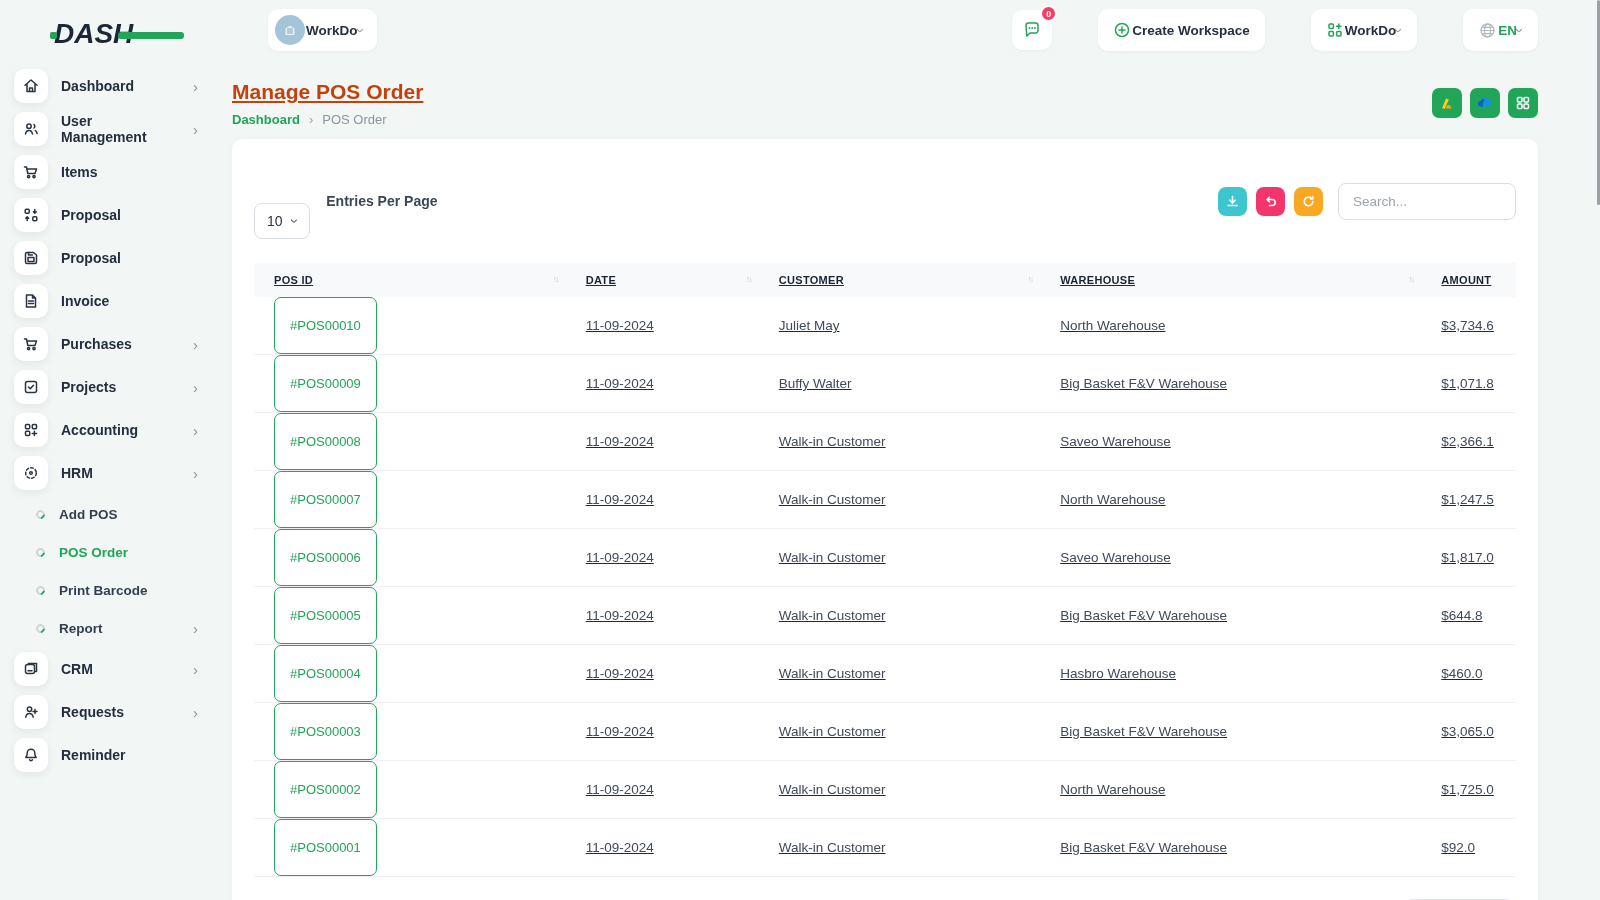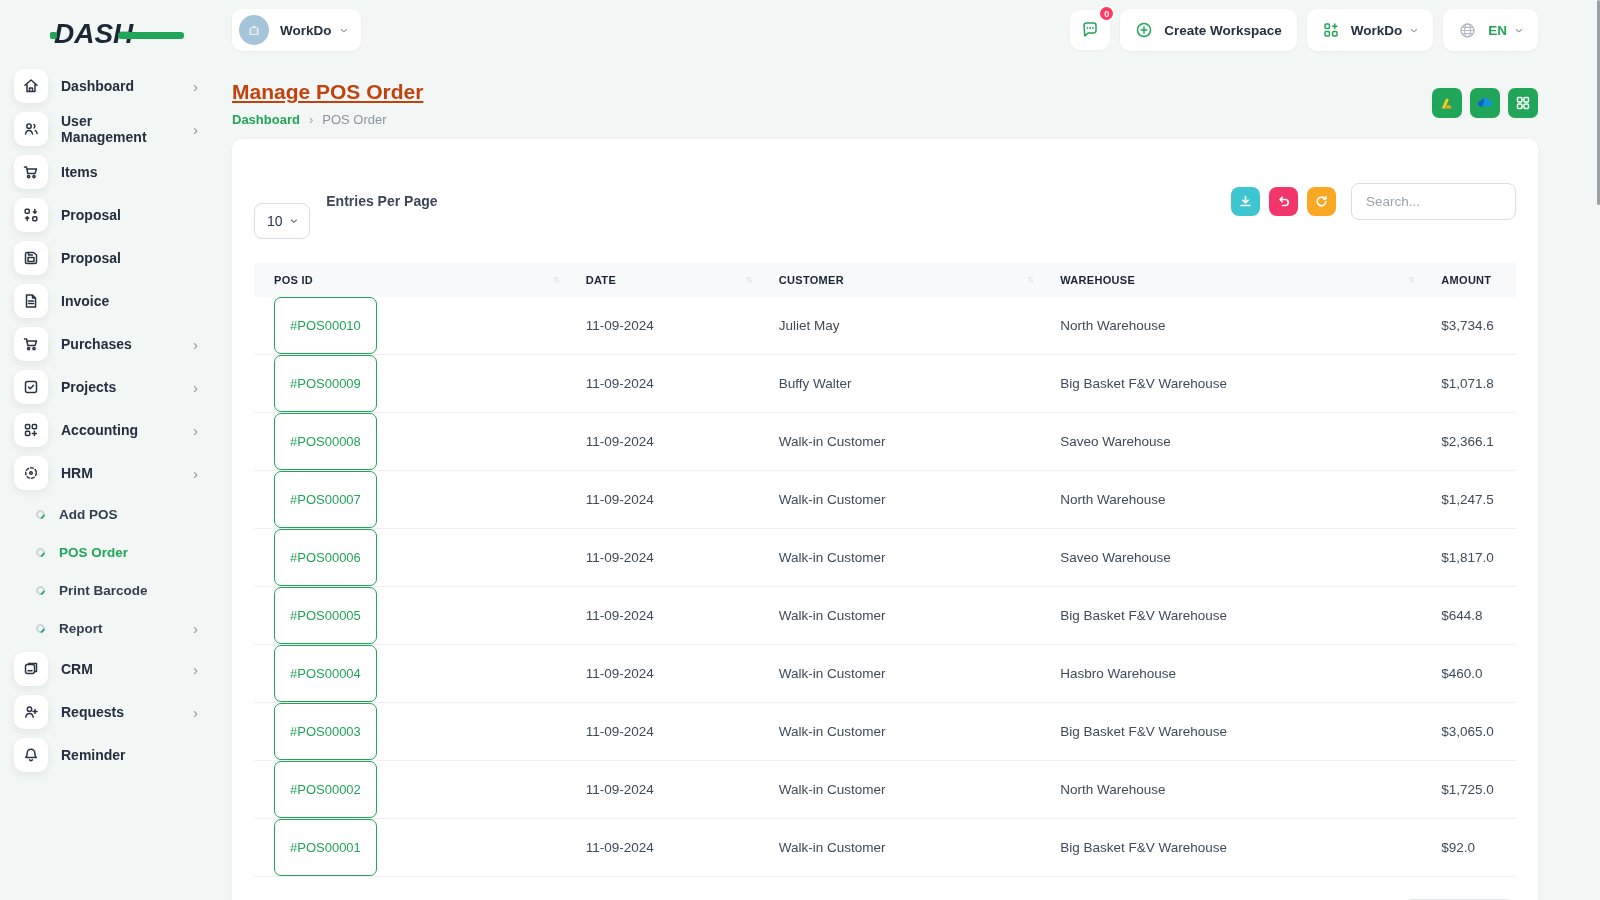--- a/index.html
+++ b/index.html
@@ -33,22 +33,22 @@
 
   .sb-sub { display:flex; align-items:center; gap:14px; height:36px; margin:2px 10px 2px 12px; padding-left:24px; cursor:pointer; }
   .sb-sub .dot { width:9px; height:9px; border-radius:50%; border:2px solid #ccd3da; border-bottom-color:#21a558;
                  transform:rotate(-45deg); }
   .sb-sub .lbl { flex:1; font-size:13.5px; font-weight:700; color:#333f4f; }
   .sb-sub.active .lbl { color:#21a558; }
 
   
   .topbar { position:absolute; left:232px; right:62px; top:8px; height:44px;
             display:flex; align-items:center; justify-content:space-between; }
-  .pill { display:flex; align-items:center; gap:11px; background:#fff; border-radius:10px; height:42px;
-          padding:0 15px; box-shadow:0 1px 3px rgba(30,40,60,.05); cursor:pointer; }
+  .pill { display:flex; align-items:center; gap:1px; background:#fff; border-radius:10px; height:42px;
+          padding:0 15px; box-shadow:0 1px 3px rgba(30,40,60,.05); cursor:pointer;margin-left:36px; }
   .pill .txt { font-size:13.5px; font-weight:700; color:#27303f; }
   .ws-pill { padding:0 13px 0 7px; }
   .avatar { width:30px; height:30px; border-radius:50%; background:#a4c4da; display:flex; align-items:center; justify-content:center; }
   .tb-right { display:flex; align-items:center; gap:10px; }
   .icon-btn { position:relative; width:40px; height:40px; background:#fff; border-radius:10px;
               box-shadow:0 1px 3px rgba(30,40,60,.05); display:flex; align-items:center; justify-content:center; cursor:pointer; }
   .badge { position:absolute; top:-5px; right:-5px; min-width:17px; height:17px; background:#ff3a5e; color:#fff;
            font-size:9px; font-weight:700; border-radius:9px; border:2px solid #fff;
            display:flex; align-items:center; justify-content:center; padding:0 3px; }
   .txt-green { color:#21a558; font-weight:700; font-size:13.5px; }
@@ -72,25 +72,25 @@
   .select { display:flex; align-items:center; gap:10px; height:36px; padding:0 12px; border:1px solid #d9dee3;
             border-radius:8px; font-size:14px; color:#2b3444; cursor:pointer; background:#fff;margin-top:40px; }
   .select .sel-chev { display:inline-block; transform:rotate(90deg); font-size:14px; color:#4b5563; }
   .select .sel-chev::after { content:"›"; }
   .ctrl-label { font-size:14px; font-weight:600; color:#3c4657; }
   .ctrl-right { display:flex; align-items:center; gap:9px; }
   .act-btn { width:29px; height:29px; border-radius:8px; display:flex; align-items:center; justify-content:center; cursor:pointer; }
   .act-btn.cyan { background:#3ec6d0; }
   .act-btn.pink { background:#f2366b; }
   .act-btn.orange { background:#f9a823; }
-  .search { width:165px; height:37px; border:1px solid #d9dee3; border-radius:8px; padding:0 14px;
+  .search { width:178px; height:37px; border:1px solid #d9dee3; border-radius:8px; padding:0 14px;
             font-size:13.5px; color:#2b3444; outline:none; font-family:"Liberation Sans", sans-serif; margin-left:6px; }
   .search::placeholder { color:#9aa3af; }
 
-  table { width:100%; border-collapse:collapse; table-layout:fixed; }
+  table { width:100%; border-collapse:collapse; table-layout:fixed;text-decoration:underline; }
   thead th { background:#f8f9fb; height:34px; font-size:11px; font-weight:700; color:#1b2434; text-align:left;
              padding:0 20px; letter-spacing:.3px; position:relative; cursor:pointer; }
   th .sort { position:absolute; right:8px; top:11px; font-size:9px; color:#c6ccd4; letter-spacing:-2px; font-weight:400; }
   th .sort::after { content:"↑↓"; }
   th.num, td.num { text-align:left; }
   tbody td { height:55px; border-top:1px solid #eef0f3; padding:0 20px; font-size:13.5px; color:#3f4a5a; }
   tbody tr:first-child td { border-top:none; }
   tbody tr:last-child td { border-bottom:1px solid #eef0f3; }
   .pos-badge { display:inline-block; padding:20px 15px; border:1px solid #21a558; color:#21a558;
                border-radius:7px; font-size:13px; font-weight:400; background:#fff; cursor:pointer; }

